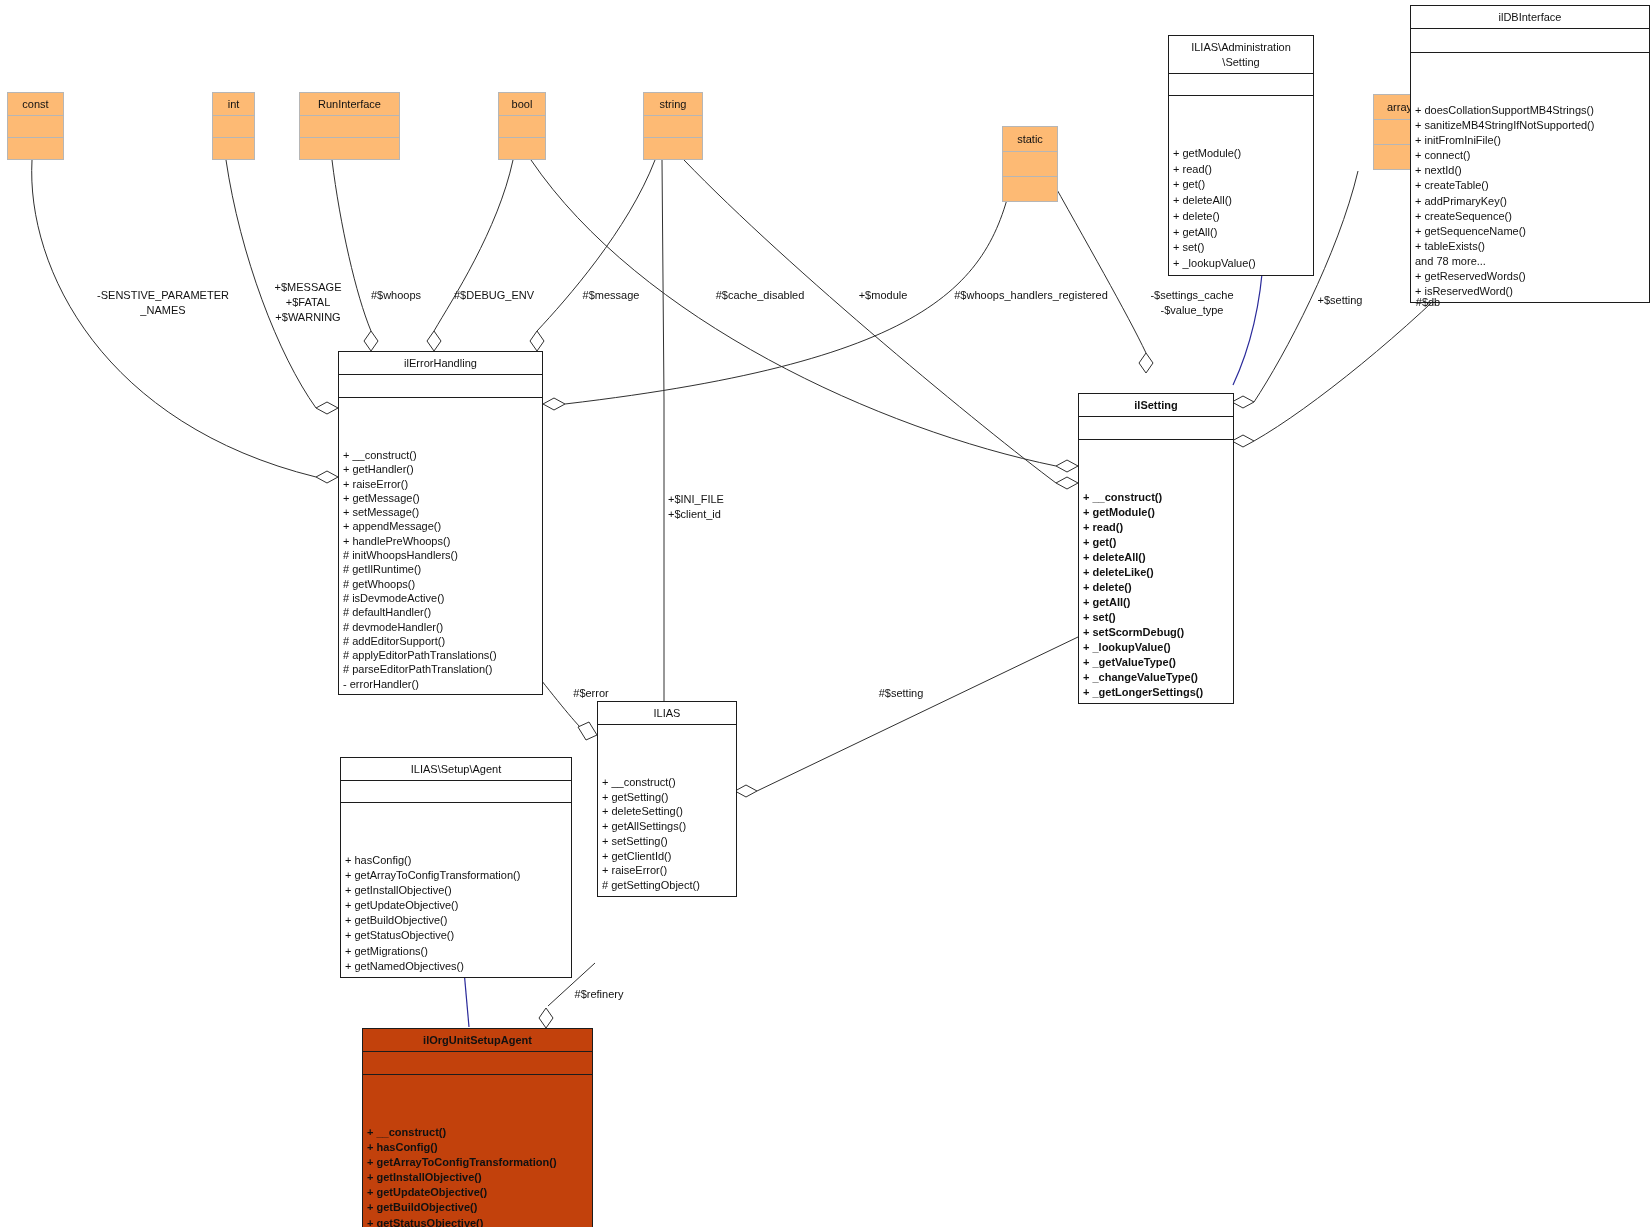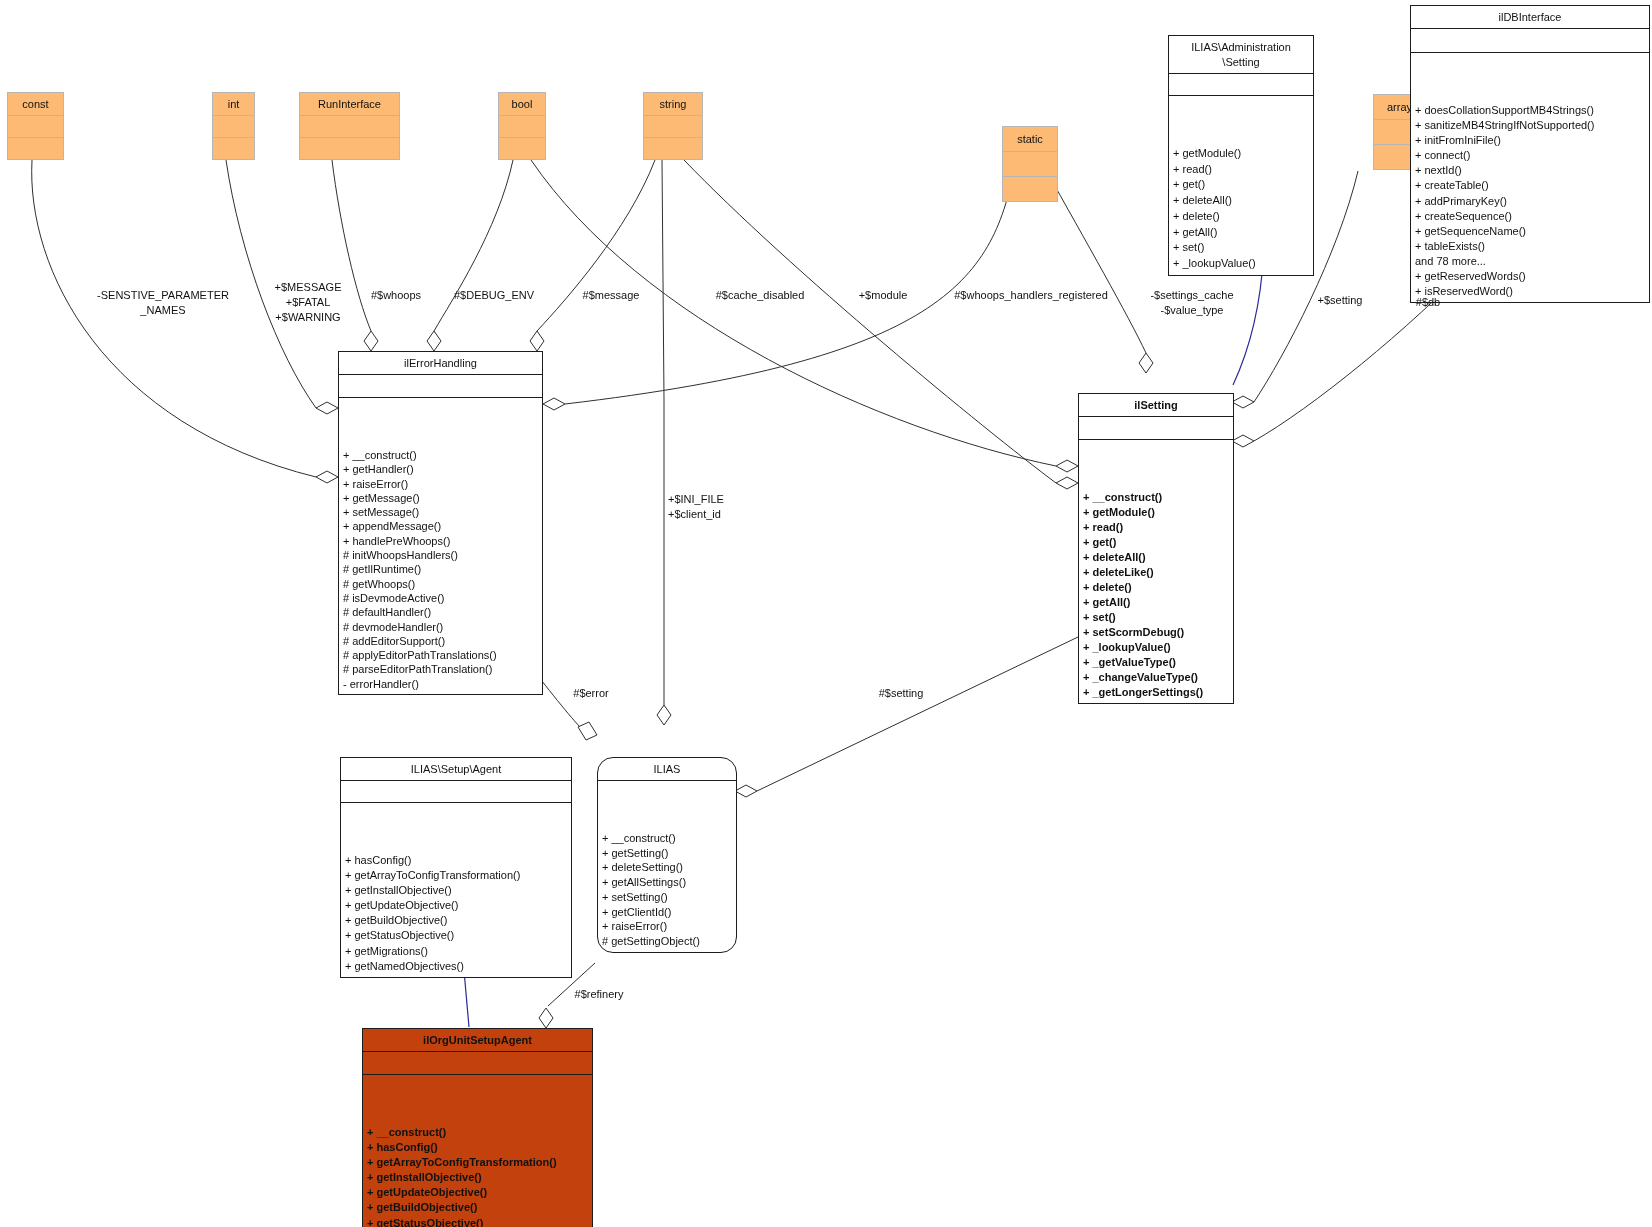--- a/index.html
+++ b/index.html
@@ -187,21 +187,21 @@
         <div class="row">+ getAll()</div>
         <div class="row">+ set()</div>
         <div class="row">+ setScormDebug()</div>
         <div class="row">+ _lookupValue()</div>
         <div class="row">+ _getValueType()</div>
         <div class="row">+ _changeValueType()</div>
         <div class="row">+ _getLongerSettings()</div>
       </div>
   </div>
 
-  <div class="cls" style="left:597px;top:757px;width:138px;border-radius:16px;">
+  <div class="cls" style="left:597px;top:701px;width:138px;">
     <div class="cls-hd">ILIAS</div>
     <div class="cls-methods" style="line-height:14.7px">
         <div class="row">+ __construct()</div>
         <div class="row">+ getSetting()</div>
         <div class="row">+ deleteSetting()</div>
         <div class="row">+ getAllSettings()</div>
         <div class="row">+ setSetting()</div>
         <div class="row">+ getClientId()</div>
         <div class="row">+ raiseError()</div>
         <div class="row"># getSettingObject()</div>

